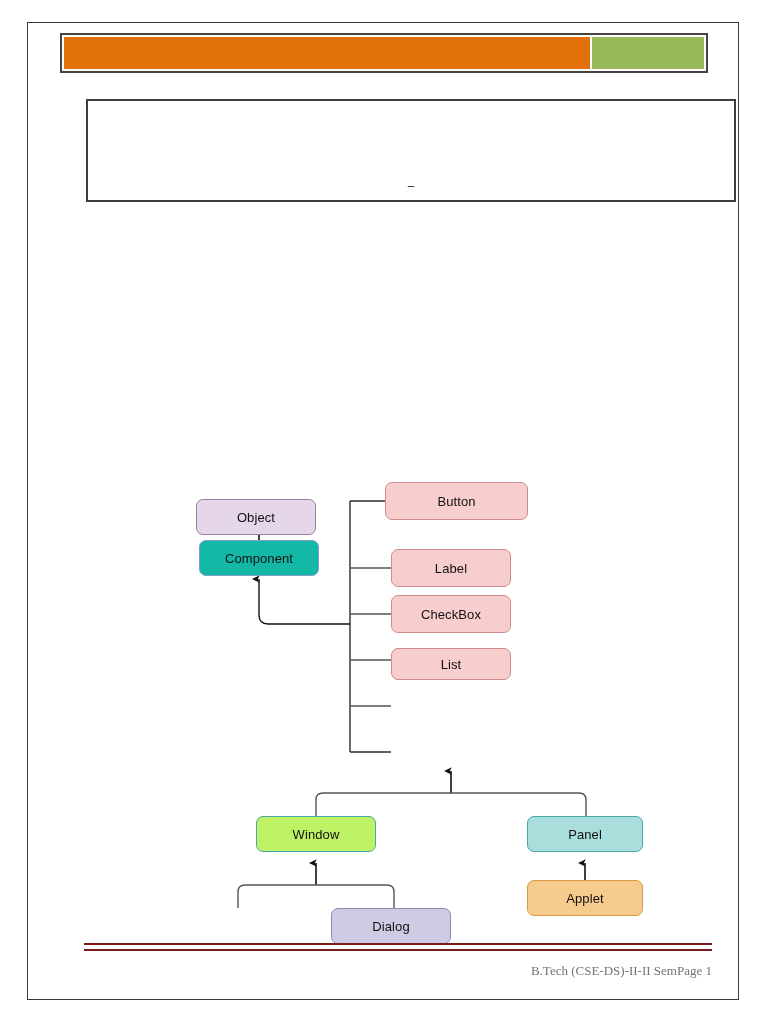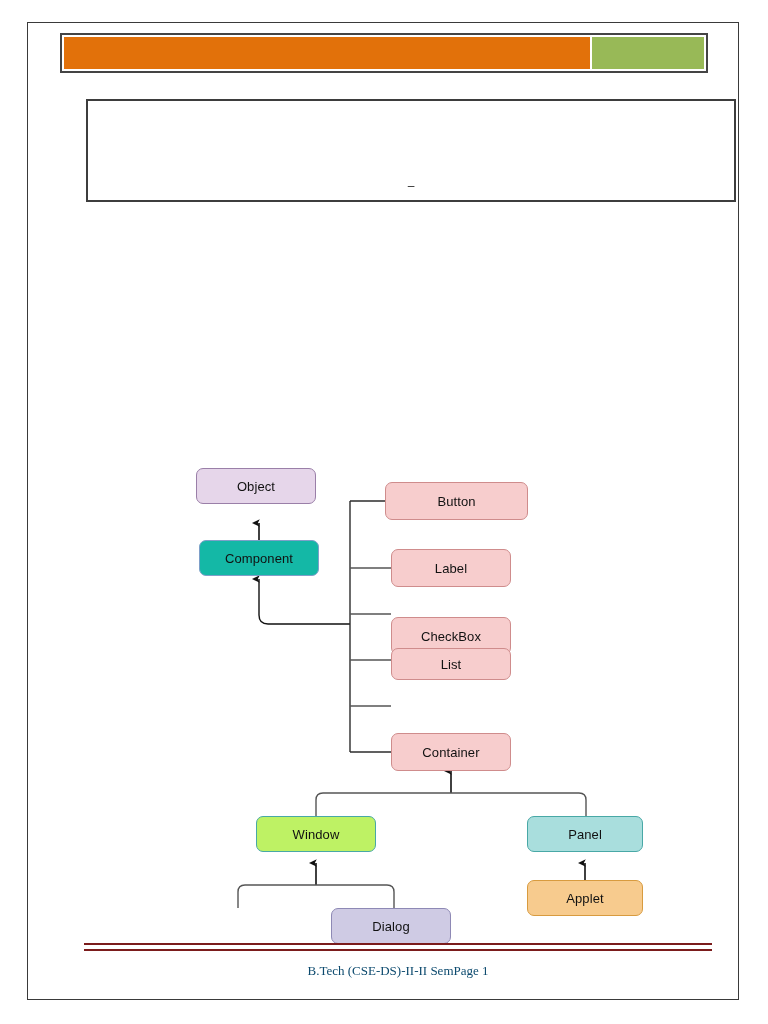--- a/index.html
+++ b/index.html
@@ -108,25 +108,25 @@
     border-top: 2px solid #7b1c1c;
     border-bottom: 2px solid #7b1c1c;
     box-sizing: content-box;
   }
   #footer-row {
     position: absolute;
     left: 56px;
     bottom: 20px;
     width: 628px;
     display: flex;
-    justify-content: center;
+    justify-content: flex-end;
     align-items: baseline;
     font-family: "Liberation Serif", serif;
     font-size: 13px;
-    color: #0c4a6e;
+    color: #737373;
   }
 </style>
 </head>
 <body>
 
 <div id="page-sheet">
 
   <div id="header-bar">
     <div id="header-bar-orange"></div>
     <div id="header-bar-green"></div>
@@ -160,34 +160,33 @@
 
       <line x1="423" y1="770" x2="423" y2="748" stroke="#111111" stroke-width="1.6" marker-end="url(#arrowhead)"></line>
       <path d="M288,793 L288,777 Q288,770 295,770 L551,770 Q558,770 558,777 L558,793" fill="none" stroke="#555555" stroke-width="1.4"></path>
 
       <line x1="288" y1="862" x2="288" y2="840" stroke="#111111" stroke-width="1.6" marker-end="url(#arrowhead)"></line>
       <path d="M210,885 L210,869 Q210,862 217,862 L359,862 Q366,862 366,869 L366,885" fill="none" stroke="#555555" stroke-width="1.4"></path>
 
       <line x1="557" y1="857" x2="557" y2="840" stroke="#111111" stroke-width="1.6" marker-end="url(#arrowhead)"></line>
     </svg>
 
-    <div class="node" style="left:168px;top:445px;width:120px;height:36px;background:#e6d6ea;border:1.4px solid #9a7fa8;">Object</div>
+    <div class="node" style="left:168px;top:476px;width:120px;height:36px;background:#e6d6ea;border:1.4px solid #9a7fa8;">Object</div>
 
     <div class="node" style="left:171px;top:517px;width:120px;height:36px;background:#14b8a6;border:1.4px solid #7e9fc9;">Component</div>
 
     <div class="node" style="left:357px;top:459px;width:143px;height:38px;background:#f7cdcd;border:1.4px solid #cf8c8c;">Button</div>
 
     <div class="node" style="left:363px;top:526px;width:120px;height:38px;background:#f7cdcd;border:1.4px solid #cf8c8c;">Label</div>
 
-    <div class="node" style="left:363px;top:572px;width:120px;height:38px;background:#f7cdcd;border:1.4px solid #cf8c8c;margin-top:22px;">CheckBox</div>
+    <div class="node" style="left:363px;top:572px;width:120px;height:38px;background:#f7cdcd;border:1.4px solid #cf8c8c;">CheckBox</div>
 
 
     <div class="node" style="left:363px;top:625px;width:120px;height:32px;background:#f7cdcd;border:1.4px solid #cf8c8c;">List</div>
 
-    <div class="node" style="left:363px;top:710px;width:120px;height:38px;background:#f7cdcd;border:1.4px solid #cf8c8c;">Container</div>
 
     <div class="node" style="left:228px;top:793px;width:120px;height:36px;background:#bef264;border:1.4px solid #48a8a6;">Window</div>
 
     <div class="node" style="left:499px;top:793px;width:116px;height:36px;background:#a9dedd;border:1.4px solid #48a8a6;">Panel</div>
 
     <div class="node" style="left:499px;top:857px;width:116px;height:36px;background:#f7cb8e;border:1.4px solid #d89b3f;">Applet</div>
 
 
     <div class="node" style="left:303px;top:885px;width:120px;height:36px;background:#cfcbe4;border:1.4px solid #8e89b5;">Dialog</div>
 

